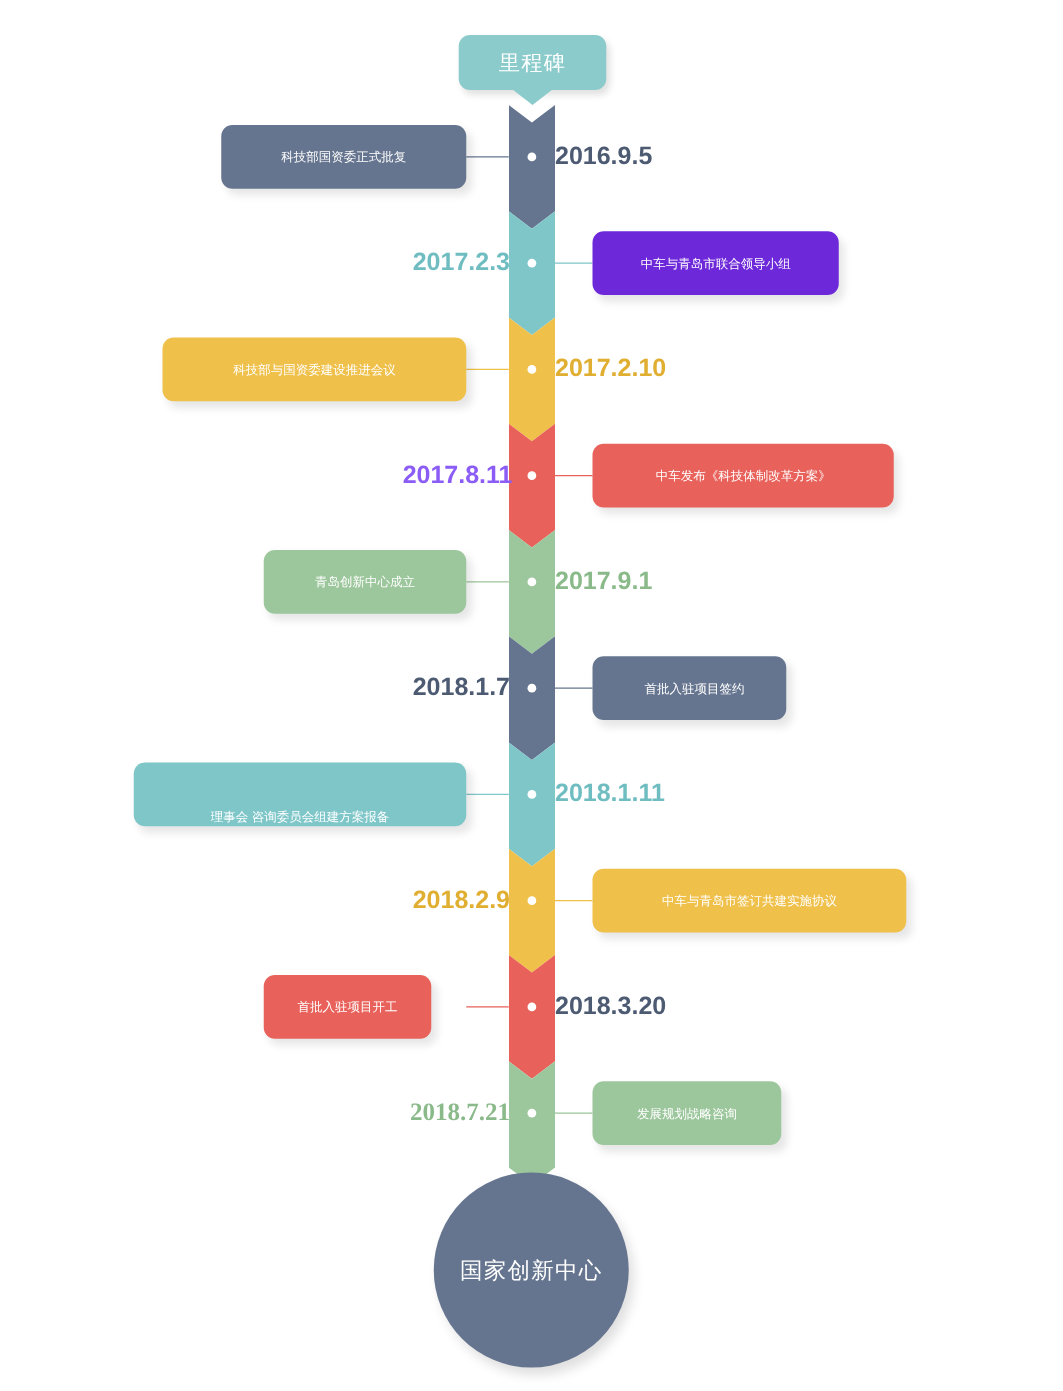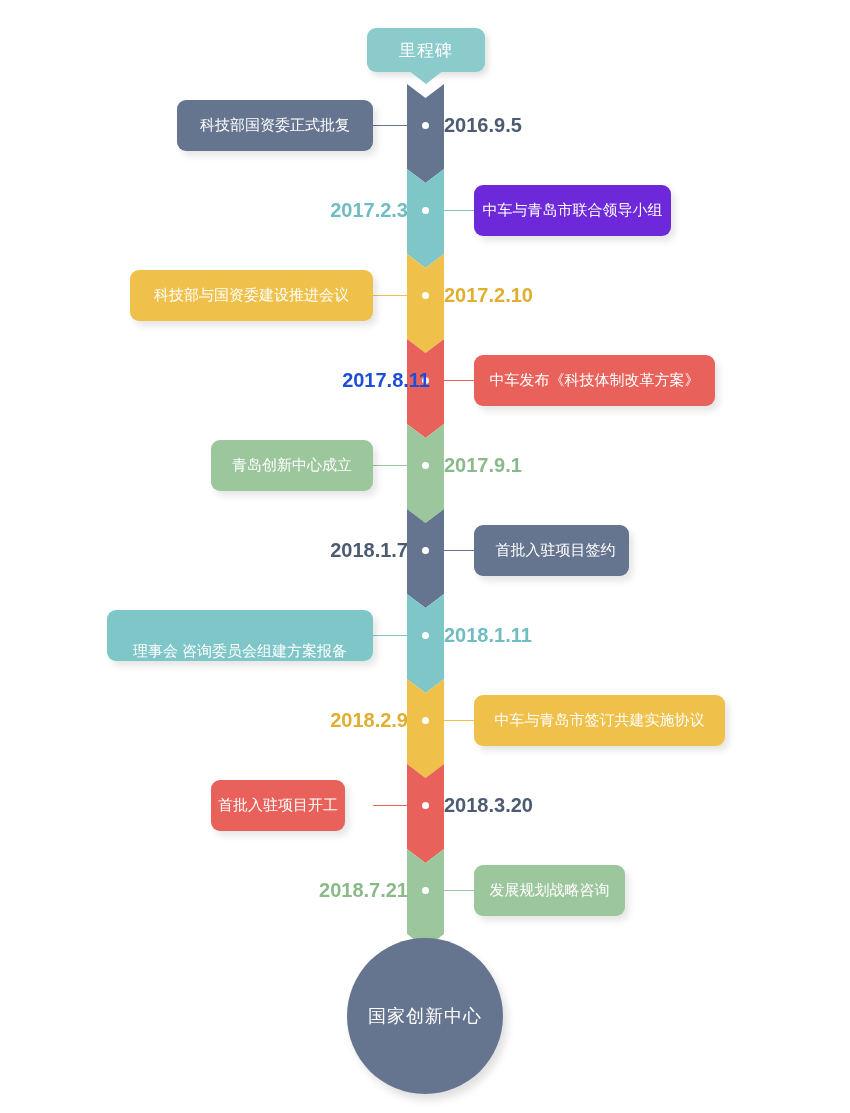--- a/index.html
+++ b/index.html
@@ -73,21 +73,21 @@
 
   
   .event-box {
     position: absolute;
     height: 51px;
     border-radius: 9px;
     display: flex;
     align-items: center;
     justify-content: center;
     color: #ffffff;
-    font-size: 15px;
+    font-size: 10px;
     box-shadow: 4px 5px 7px rgba(0,0,0,0.10);
     box-sizing: border-box;
     white-space: nowrap;
     padding: 0 16px;
   }
 
   
   .date-label {
     position: absolute;
     font-size: 20px;
@@ -162,21 +162,21 @@
       <div class="date-label right" style="color: rgb(111, 189, 192); top: 201px; right: 442px;">2017.2.3</div>
       <div class="connector" style="background: rgb(239, 192, 74); top: 295px; left: 373px; width: 34px;"></div>
       <div class="event-box" style="background: rgb(239, 192, 74); top: 270px; width: 243px; left: 130px;">
         <span>科技部与国资委建设推进会议</span>
       </div>
       <div class="date-label left" style="color: rgb(224, 174, 48); top: 286px; left: 444px;">2017.2.10</div>
       <div class="connector" style="background: rgb(232, 97, 90); top: 380px; left: 444px; width: 30px;"></div>
       <div class="event-box" style="background: rgb(232, 97, 90); top: 355px; width: 241px; left: 474px;">
         <span>中车发布《科技体制改革方案》</span>
       </div>
-      <div class="date-label right" style="color: #1d4ed8; top: 371px; right: 420px; margin-left: 44px;">2017.8.11</div>
+      <div class="date-label right" style="color: #8b5cf6; top: 371px; right: 440px; margin-left: 44px;">2017.8.11</div>
       <div class="connector" style="background: rgb(156, 198, 155); top: 465px; left: 373px; width: 34px;"></div>
       <div class="event-box" style="background: rgb(156, 198, 155); top: 440px; width: 162px; left: 211px;">
         <span>青岛创新中心成立</span>
       </div>
       <div class="date-label left" style="color: rgb(139, 186, 138); top: 456px; left: 444px;">2017.9.1</div>
       <div class="connector" style="background: rgb(102, 117, 143); top: 550px; left: 444px; width: 30px;"></div>
       <div class="event-box" style="background: rgb(102, 117, 143); top: 525px; width: 155px; left: 474px; padding-left: 24px;">
         <span>首批入驻项目签约</span>
       </div>
       <div class="date-label right" style="color: rgb(76, 90, 114); top: 541px; right: 442px;">2018.1.7</div>
@@ -192,20 +192,20 @@
       <div class="date-label right" style="color: rgb(224, 174, 48); top: 711px; right: 442px;">2018.2.9</div>
       <div class="connector" style="background: rgb(232, 97, 90); top: 805px; left: 373px; width: 34px;"></div>
       <div class="event-box" style="background: rgb(232, 97, 90); top: 780px; width: 134px; left: 211px;">
         <span>首批入驻项目开工</span>
       </div>
       <div class="date-label left" style="color: rgb(76, 90, 114); top: 796px; left: 444px;">2018.3.20</div>
       <div class="connector" style="background: rgb(156, 198, 155); top: 890px; left: 444px; width: 30px;"></div>
       <div class="event-box" style="background: rgb(156, 198, 155); top: 865px; width: 151px; left: 474px;">
         <span>发展规划战略咨询</span>
       </div>
-      <div class="date-label right" style="color: rgb(139, 186, 138); top: 881px; right: 442px;">2018.7.21</div>
+      <div class="date-label right" style="color: rgb(139, 186, 138); top: 881px; right: 442px; font-family: Liberation Serif, serif;">2018.7.21</div>
     </div>
 
   <div class="terminus" style="background: rgb(102, 117, 143);">
     <span>国家创新中心</span>
   </div>
 
 </div>
 
 </body></html>

